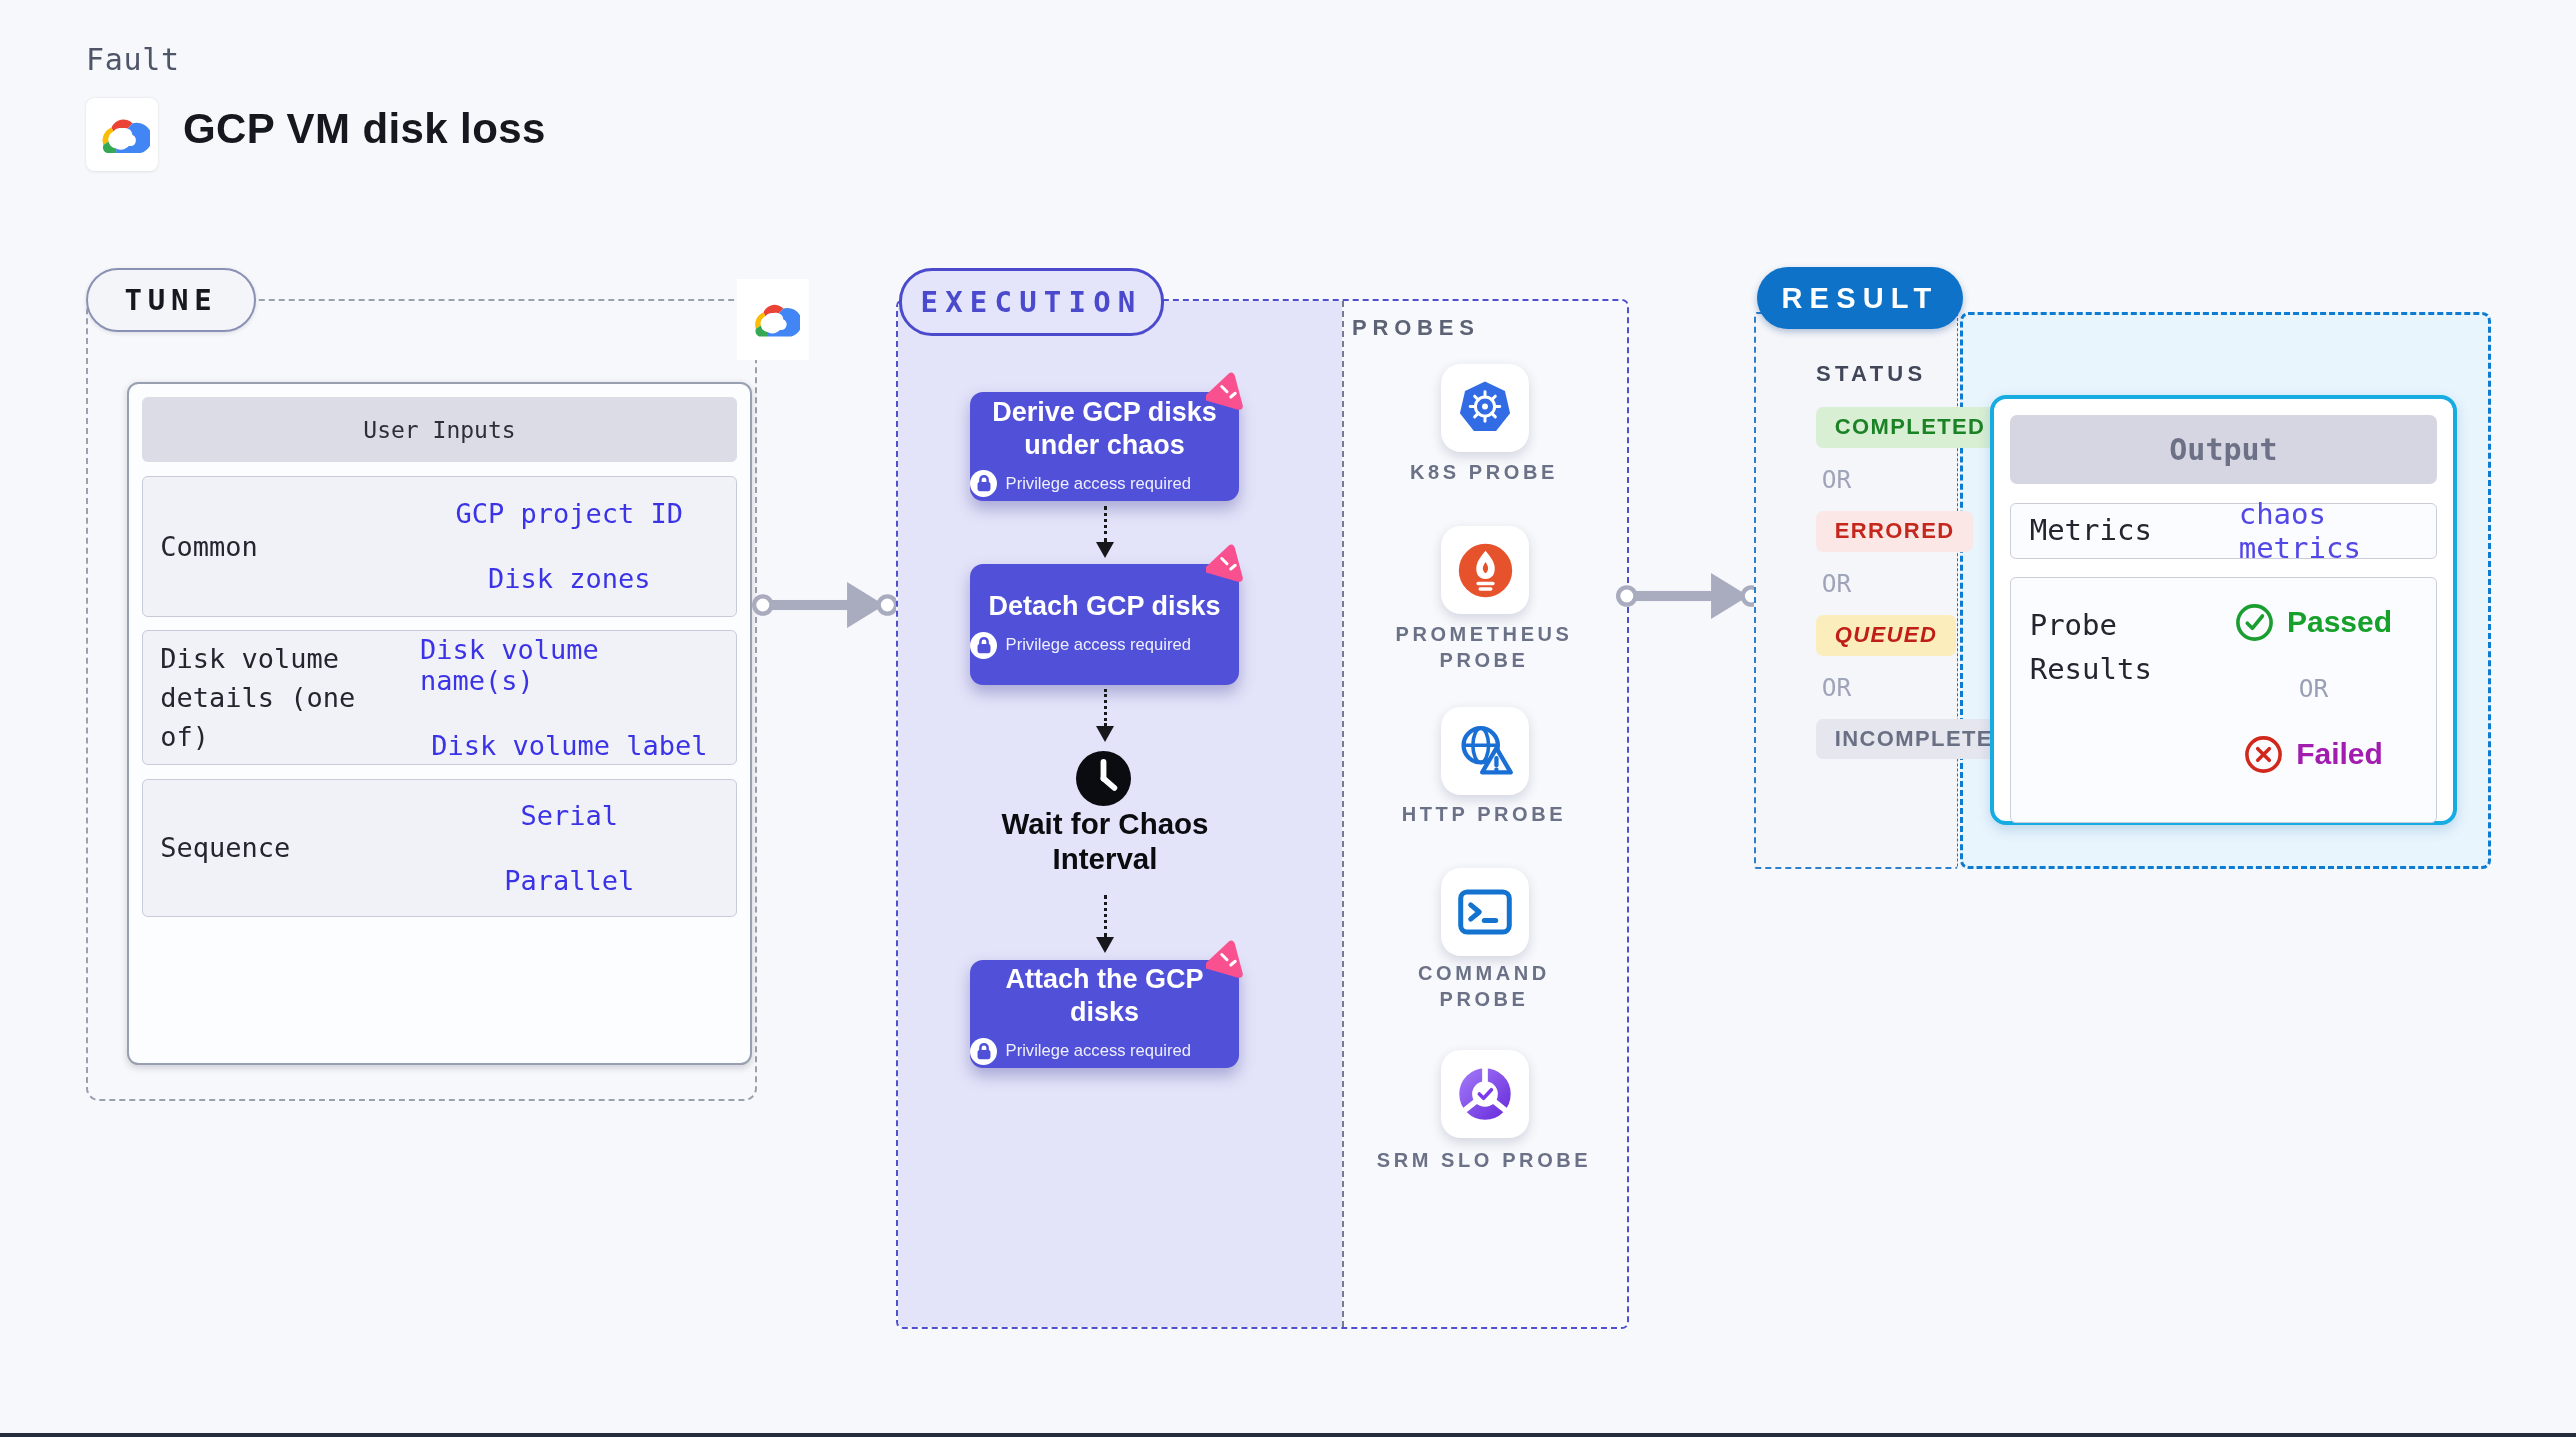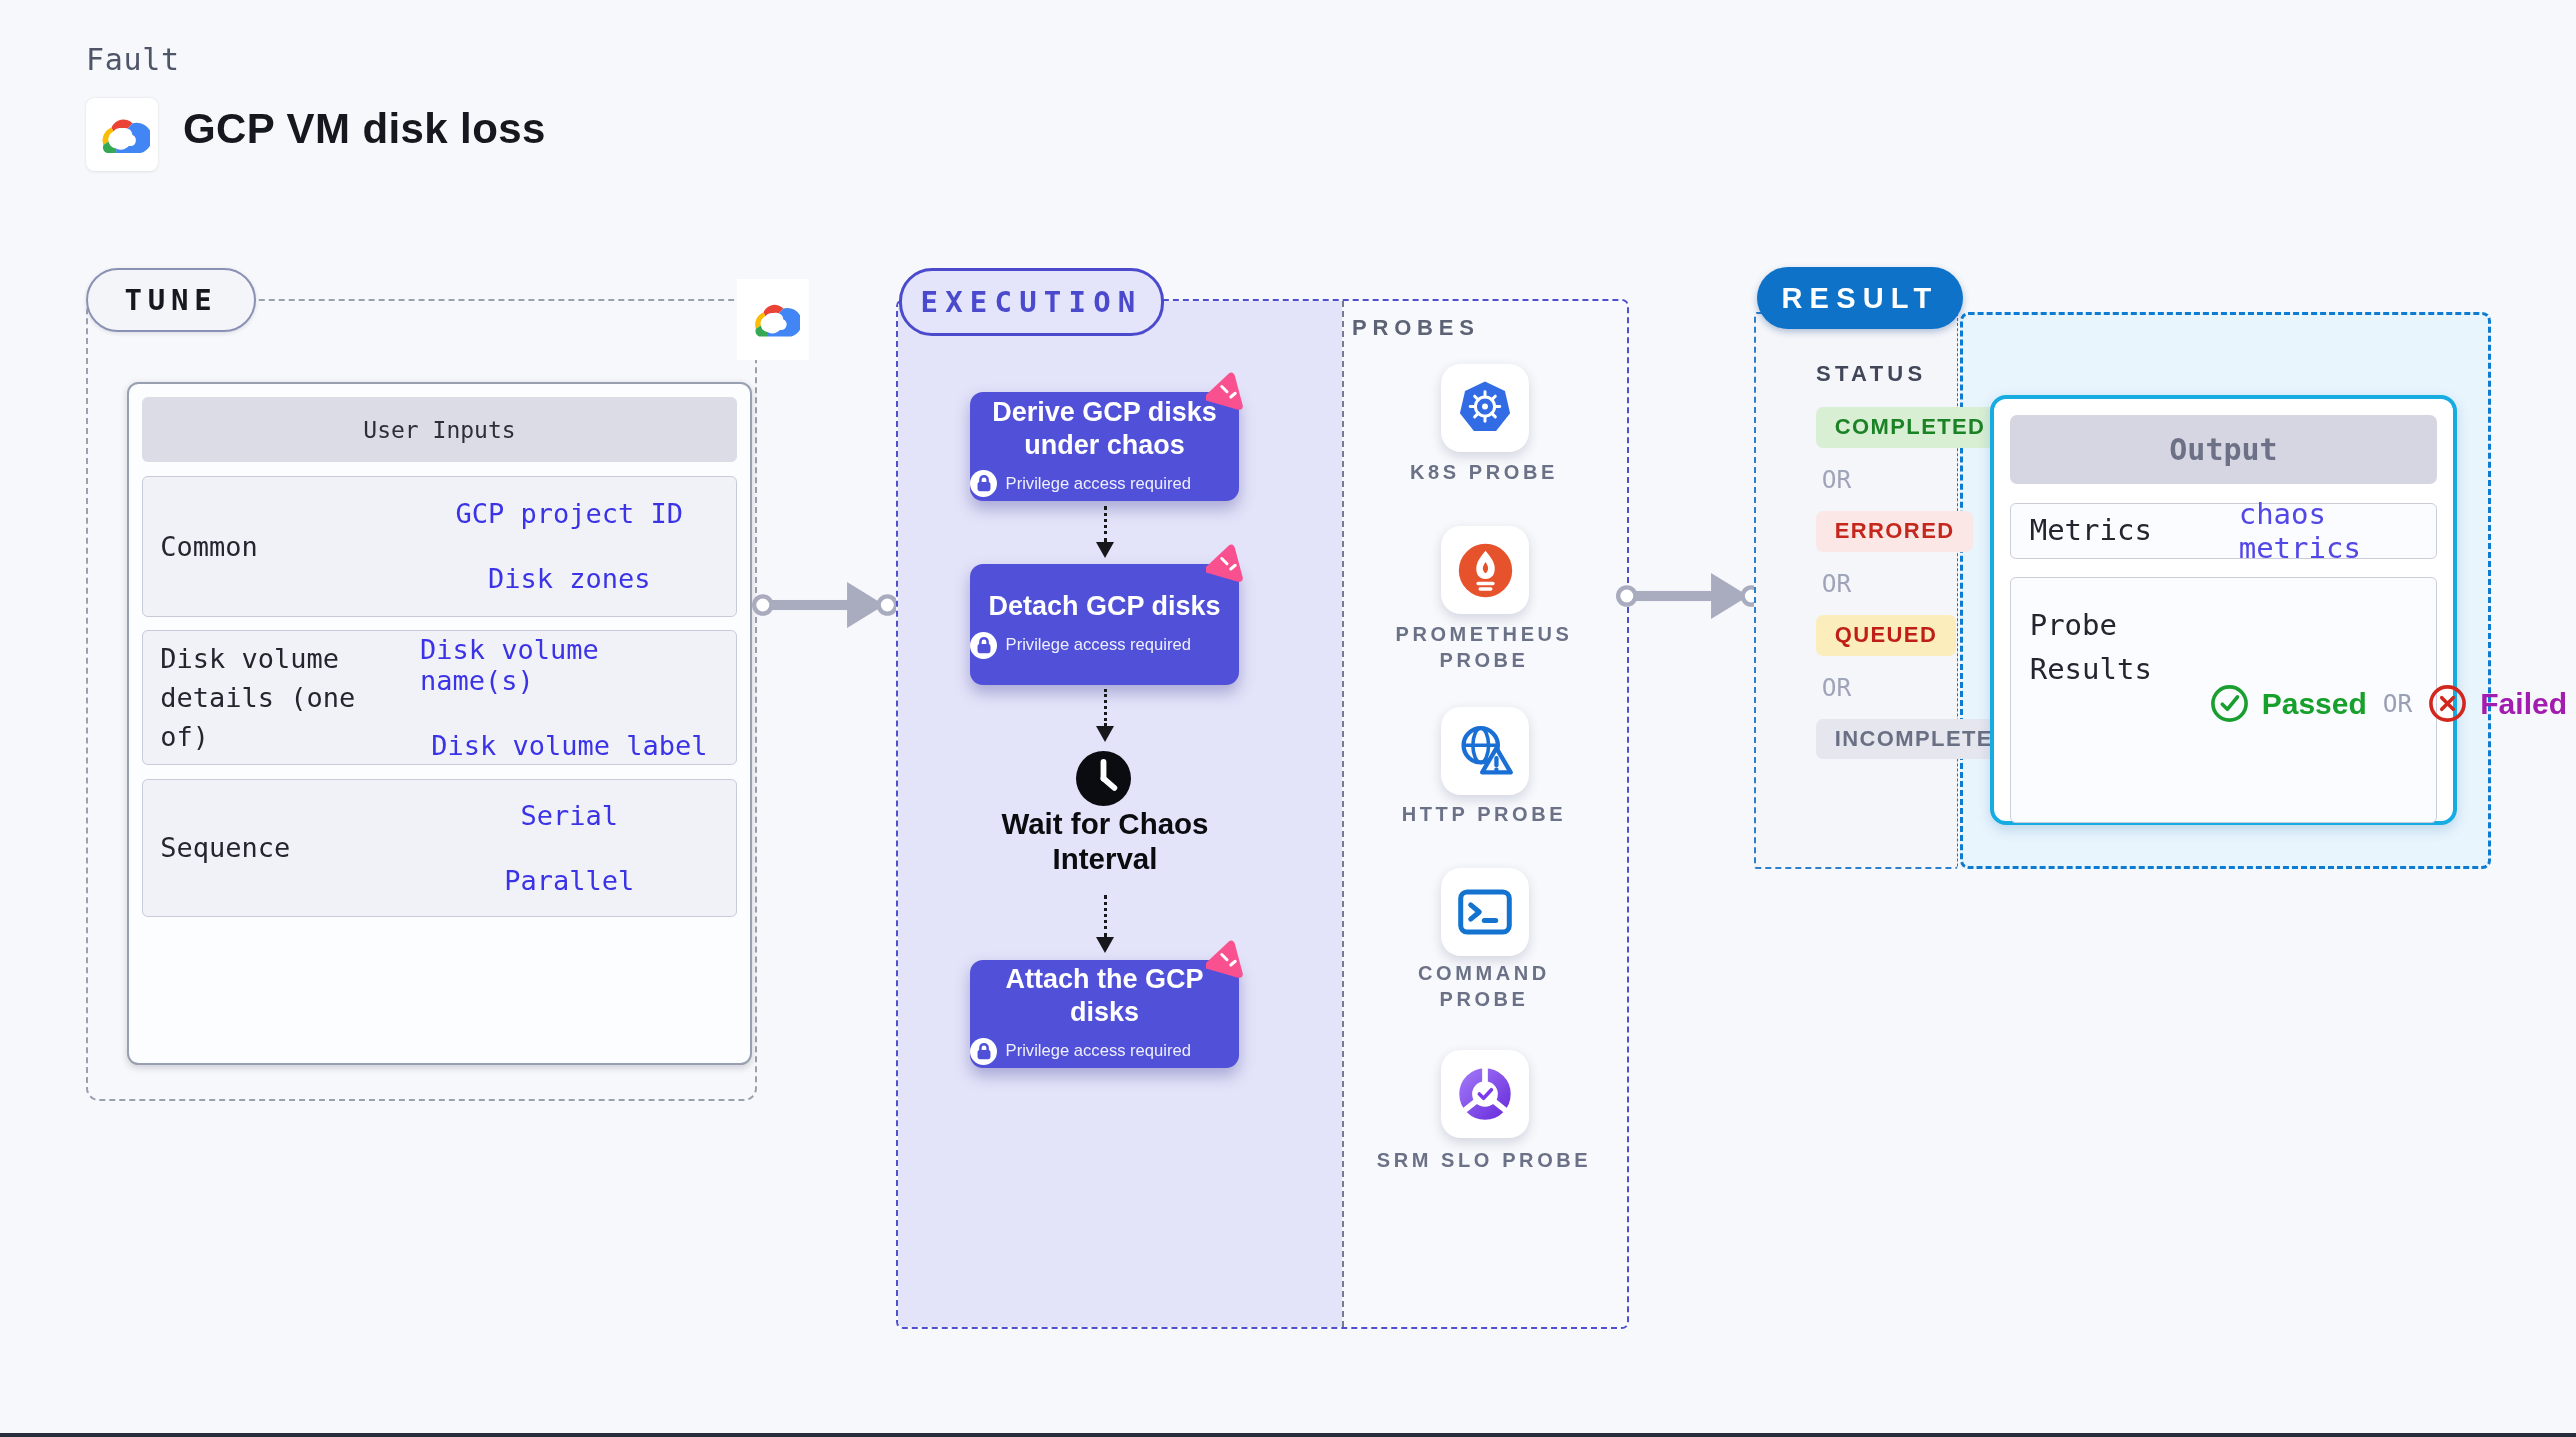--- a/index.html
+++ b/index.html
@@ -72,37 +72,37 @@
   .status-box{left:1754px;top:312px;width:204px;height:557px;border:2.2px dashed #2e7ecb;
               border-right:1.4px dashed #5a6277;border-radius:2.9px;background:#f5f6fa;box-sizing:border-box;}
   .result-pill{left:1757px;top:267px;width:206px;height:62px;background:#0e72c9;border-radius:33px;
                color:#fff;font-size:29px;font-weight:bold;letter-spacing:7.2px;
                box-shadow:0 2.9px 7.2px rgba(10,60,130,.30);}
   .status-col{left:1816px;top:361px;display:flex;flex-direction:column;align-items:flex-start;gap:17.3px;}
   .status-head{font-size:22px;font-weight:bold;letter-spacing:4.3px;color:#414659;margin-bottom:2.9px;}
   .sbadge{padding:7.2px 18.7px;border-radius:7.2px;font-size:22px;font-weight:bold;letter-spacing:1.4px;}
   .st-completed{background:#d9efd4;color:#1c8226;}
   .st-errored{background:#fbe7e5;color:#c5271c;}
-  .st-queued{background:#fcedbc;color:#bf1f16;}
+  .st-queued{background:#fcedbc;color:#bf1f16;font-style:italic;}
   .st-incompleted{background:#e6e7ee;color:#6a7084;}
   .or{font-size:24.5px;color:#9fa5b8;padding-left:5.8px;}
 
   .cyan-box{left:1960px;top:312px;width:531px;height:557px;border:3.6px dashed #0d7bd1;border-radius:8.6px;
             background:#e8f5fd;box-sizing:border-box;}
   .out-card{left:1990px;top:395px;width:467px;height:430px;background:#fff;border:4.3px solid #16ace2;
             border-radius:16px;box-shadow:0 4.3px 13px rgba(0,80,150,.18);box-sizing:border-box;padding:16px;}
   .out-head{height:69px;background:#d5d6e1;border-radius:7.2px;font-size:30px;font-weight:600;color:#6c7187;}
   .out-row{margin-top:18.7px;border:1.4px solid #caccd9;border-radius:5.8px;background:#fbfcff;
            box-sizing:border-box;display:flex;padding:17.3px 18.7px;}
   .out-row .olbl{flex:0 0 180px;font-size:29px;color:#23262f;line-height:1.5;}
   .metrics-row{height:56px;align-items:center;padding-top:0;padding-bottom:0;}
   .metrics-val{font-size:29px;color:#5347e5;margin-left:29px;}
   .probe-row{height:246px;}
   .probe-row .olbl{padding-top:8.6px;}
-  .pr-col{flex:1;display:flex;flex-direction:row;align-items:center;gap:16px;padding-top:7.2px;}
+  .pr-col{flex:1;display:flex;flex-direction:column;align-items:center;gap:32px;padding-top:7.2px;}
   .pr-item{display:flex;align-items:center;gap:13px;}
   .passed-txt{font-size:30px;font-weight:bold;color:#17a02b;}
   .failed-txt{font-size:30px;font-weight:bold;color:#a21caf;}
   .pr-or{font-size:24.5px;color:#9aa0b4;}
 
   .bottom-bar{left:0;bottom:0;width:100%;height:5px;background:#262e3e;}
 </style>
 </head>
 <body>
 

